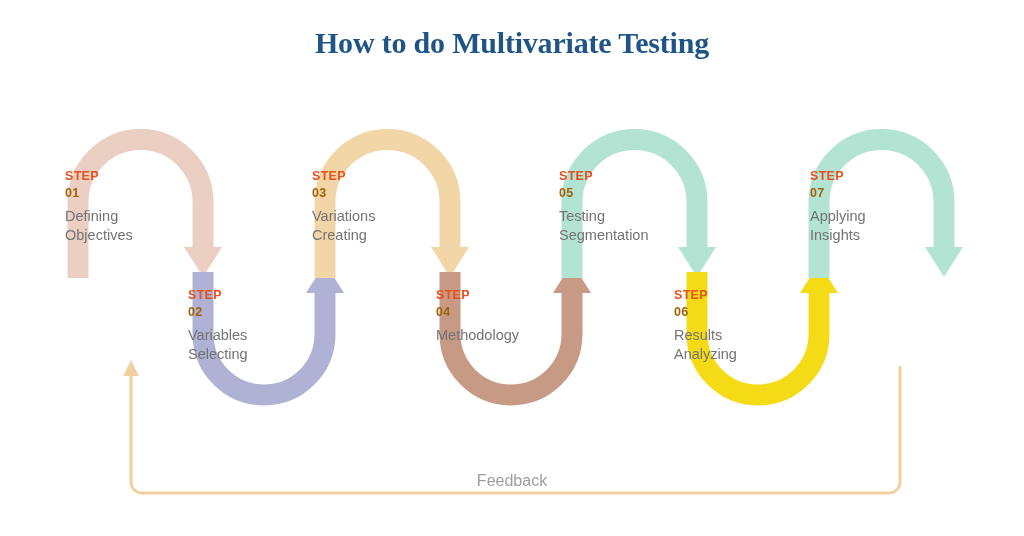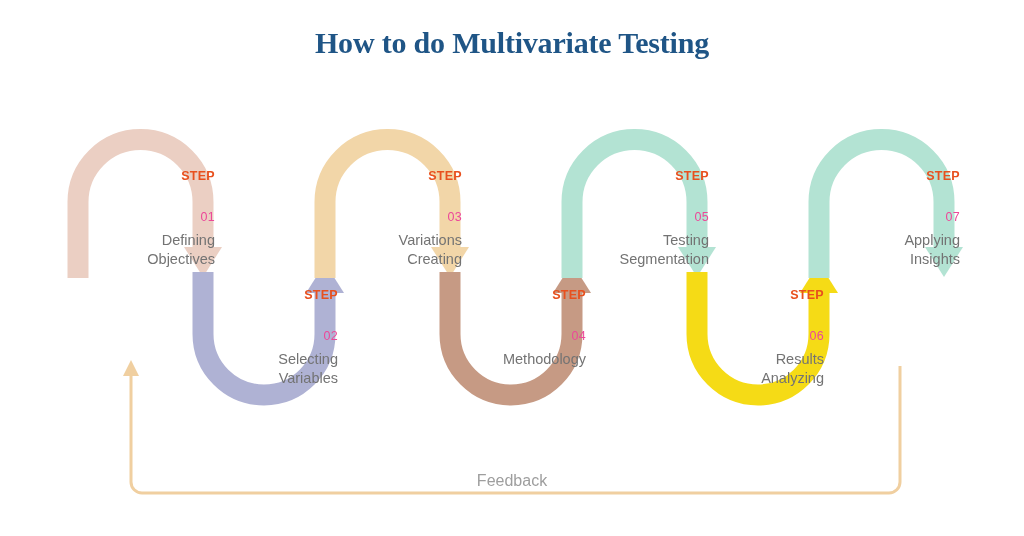--- a/index.html
+++ b/index.html
@@ -35,37 +35,36 @@
   }
   #flow-svg {
     position: absolute;
     top: 0;
     left: 0;
     width: 1024px;
     height: 536px;
   }
   .step-label {
     position: absolute;
-    text-align: right;
+    text-align: left;
     width: 150px;
   }
   .step-kicker {
     font-size: 12.5px;
     font-weight: bold;
     color: #E8501E;
     line-height: 1.32;
     letter-spacing: 0.3px;
   }
   .step-num {
     font-size: 12.5px;
-    font-weight: normal;
-    color: #ec4899;
+    font-weight: bold;
+    color: #a16207;
     line-height: 1.32;
     letter-spacing: 0.3px;
-    margin-top: 24px;
   }
   .step-title {
     margin-top: 6px;
     font-size: 14.5px;
     color: #737373;
     line-height: 1.28;
   }
   #feedback-label {
     position: absolute;
     left: 0;
@@ -132,22 +131,22 @@
     <div class="step-title">
       <div>Defining</div>
       <div>Objectives</div>
     </div>
   </div>
 
   <div class="step-label" style="left:188px; top:287px;">
     <div class="step-kicker">STEP</div>
     <div class="step-num">02</div>
     <div class="step-title">
+      <div>Variables</div>
       <div>Selecting</div>
-      <div>Variables</div>
     </div>
   </div>
 
   <div class="step-label" style="left:312px; top:168px;">
     <div class="step-kicker">STEP</div>
     <div class="step-num">03</div>
     <div class="step-title">
       <div>Variations</div>
       <div>Creating</div>
     </div>

